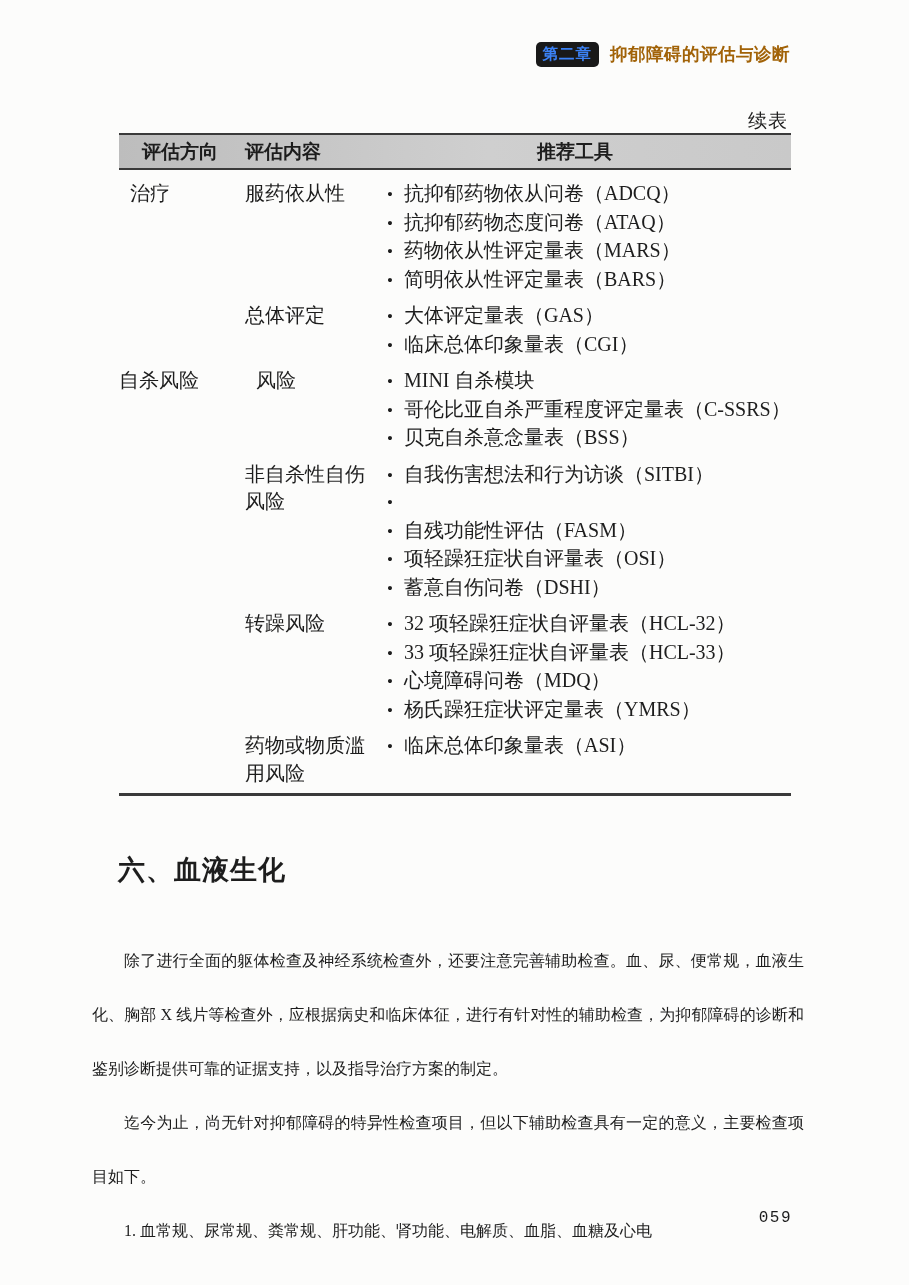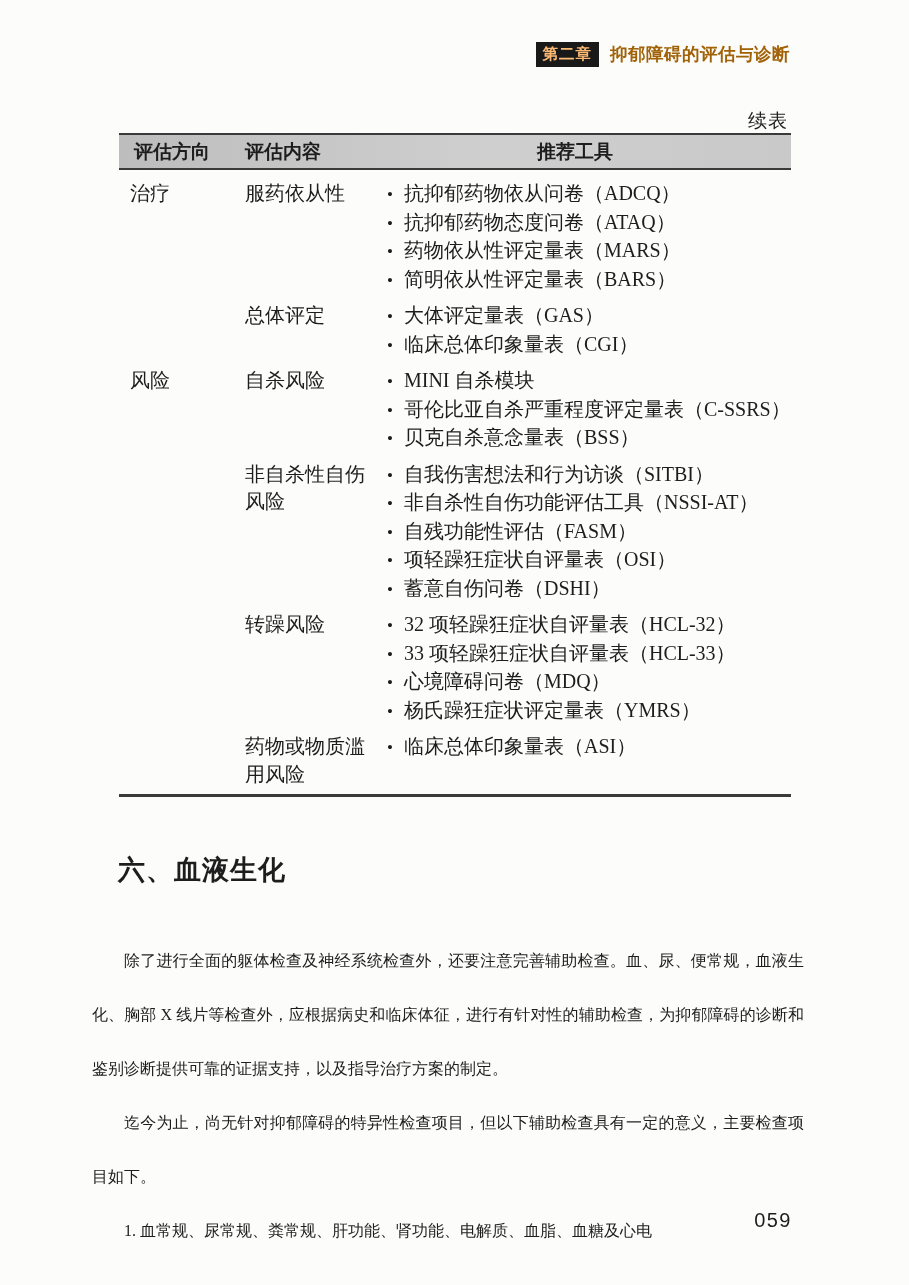--- a/index.html
+++ b/index.html
@@ -20,23 +20,23 @@
     overflow:hidden;
     margin:0 auto;
   }
   
   .running-head{
     position:absolute;top:42px;right:119px;
     display:flex;align-items:center;gap:11px;
   }
   .chapter-badge{
     display:inline-block;
-    background:var(--badge);color:#fdba74;
+    background:var(--badge);color:#3b82f6;
     font-weight:bold;font-size:15.5px;line-height:1;
-    padding:4px 7px 5px;border-radius:0;
+    padding:4px 7px 5px;border-radius:5px;
     letter-spacing:1px;
   }
   .chapter-title{
     font-weight:bold;font-size:17.5px;color:#a16207;
     letter-spacing:.5px;
   }
   
   .continued{
     position:absolute;top:108px;right:121px;
     font-size:19px;letter-spacing:1px;
@@ -48,21 +48,21 @@
   .thead{
     display:grid;
     grid-template-columns:126px 142px 1fr;
     align-items:center;
     height:37px;
     background:linear-gradient(90deg,#bdbdbd,#cfcfcf 55%,#c9c9c9);
     border-top:2px solid var(--border);
     border-bottom:2px solid var(--border);
     font-weight:bold;font-size:19px;
   }
-  .thead .c1{padding-left:15px;}
+  .thead .c1{padding-left:23px;}
   .thead .c3{text-align:center;transform:translateX(-14px);font-family:Liberation Mono, monospace;}
   .tbody{padding:10px 0 4px;border-bottom:3px solid var(--border);}
   .row-group{
     display:grid;
     grid-template-columns:126px 142px 1fr;
     margin-bottom:8px;
   }
   .row-group:last-child{margin-bottom:2px;}
   .cell{font-size:20px;line-height:27.5px;}
   .cell.direction{padding-left:11px;}
@@ -84,22 +84,22 @@
   }
   .body-text{
     position:absolute;top:934px;left:92px;width:712px;
     font-size:16px;line-height:54px;
     text-align:justify;
   }
   .body-text p{text-indent:2em;}
   
   .page-number{
     position:absolute;top:1209px;right:117px;
-    font-size:20px;letter-spacing:1.5px;
-    font-family:Liberation Sans, sans-serif;
+    font-size:16px;letter-spacing:1.5px;
+    font-family:Liberation Mono, monospace;
   }
 </style>
 </head>
 <body>
 
 <div class="page">
 
   <div class="running-head">
     <span class="chapter-badge">第二章</span>
     <span class="chapter-title">抑郁障碍的评估与诊断</span>
@@ -144,22 +144,22 @@
               <span class="dot">•</span>
               <span>大体评定量表（GAS）</span>
             </li>
             <li>
               <span class="dot">•</span>
               <span>临床总体印象量表（CGI）</span>
             </li>
           </ul>
         </div>
         <div class="row-group">
+          <div class="cell content">自杀风险</div>
           <div class="cell direction">风险</div>
-          <div class="cell content">自杀风险</div>
           <ul class="tools">
             <li>
               <span class="dot">•</span>
               <span>MINI 自杀模块</span>
             </li>
             <li>
               <span class="dot">•</span>
               <span>哥伦比亚自杀严重程度评定量表（C-SSRS）</span>
             </li>
             <li>
@@ -171,21 +171,20 @@
         <div class="row-group">
           <div class="cell direction"></div>
           <div class="cell content">非自杀性自伤风险</div>
           <ul class="tools">
             <li>
               <span class="dot">•</span>
               <span>自我伤害想法和行为访谈（SITBI）</span>
             </li>
             <li>
               <span class="dot">•</span>
-              <span>非自杀性自伤功能评估工具（NSSI-AT）</span>
             </li>
             <li>
               <span class="dot">•</span>
               <span>自残功能性评估（FASM）</span>
             </li>
             <li>
               <span class="dot">•</span>
               <span>项轻躁狂症状自评量表（OSI）</span>
             </li>
             <li>

